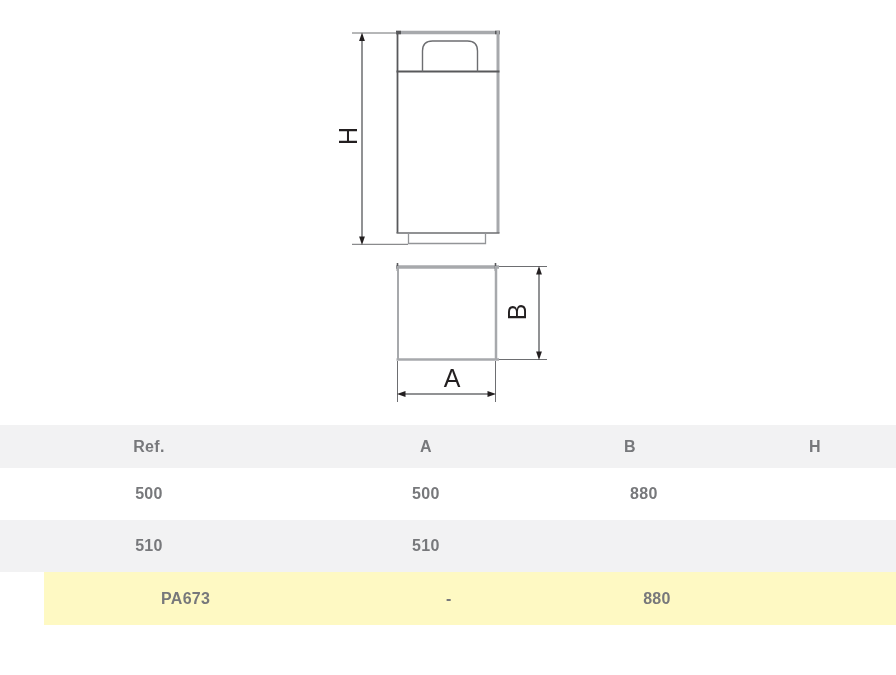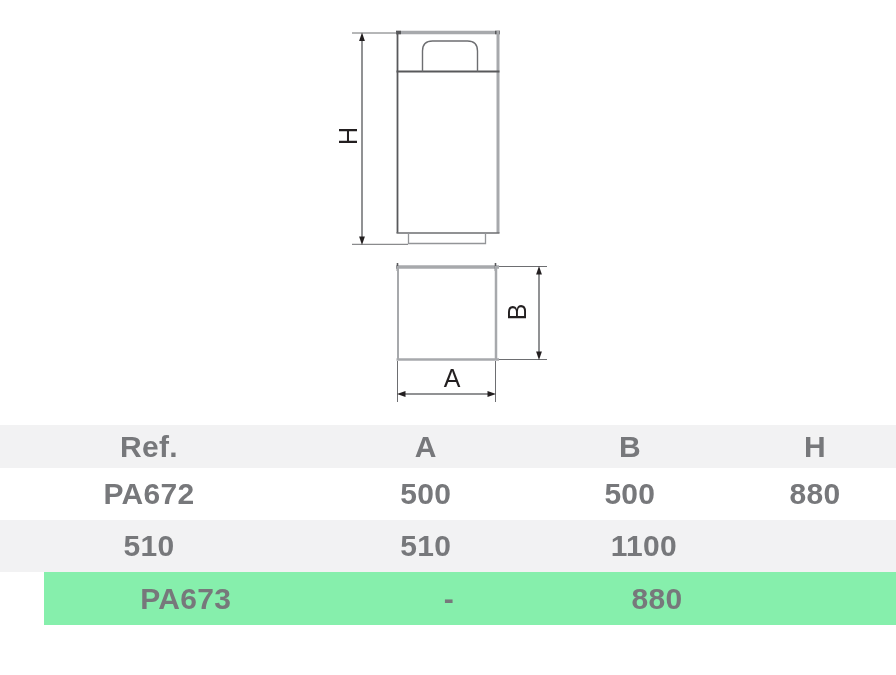--- a/index.html
+++ b/index.html
@@ -29,24 +29,24 @@
   .spec-table{
     position:absolute;top:425px;left:0;width:896px;
   }
   .t-row{
     display:grid;
     grid-template-columns:33.25% 28.55% 17% 21.2%;
   }
   .t-row.header{height:43px;background:var(--table-header-bg);}
   .t-row.r0{height:52px;background:#ffffff;}
   .t-row.r1{height:52px;background:var(--table-row-alt-bg);}
-  .t-row.r2{height:53px;background:#86efac;margin-left:44px;}
+  .t-row.r2{height:53px;background:#fef9c3;margin-left:44px;}
   .t-cell{
     display:flex;align-items:center;justify-content:center;
-    font-size:30px;font-weight:700;
+    font-size:16px;font-weight:700;
     color:var(--table-text);
     letter-spacing:.3px;
     box-sizing:border-box;
   }
   .t-cell.col-h{padding-left:28px;}
 </style>
 </head>
 <body>
 
 <div class="page">
@@ -116,30 +116,28 @@
 
   <div class="spec-table">
     <div class="t-row header">
       <div class="t-cell">Ref.</div>
       <div class="t-cell">A</div>
       <div class="t-cell">B</div>
       <div class="t-cell col-h">H</div>
     </div>
 
     <div class="t-row r0">
-      <div class="t-cell">PA672</div>
       <div class="t-cell">500</div>
       <div class="t-cell">500</div>
       <div class="t-cell col-h">880</div>
     </div>
 
     <div class="t-row r1">
       <div class="t-cell">510</div>
       <div class="t-cell">510</div>
-      <div class="t-cell col-h">1100</div>
     </div>
 
     <div class="t-row r2">
       <div class="t-cell">PA673</div>
       <div class="t-cell">-</div>
       <div class="t-cell col-h">880</div>
     </div>
   </div>
 
 </div>

